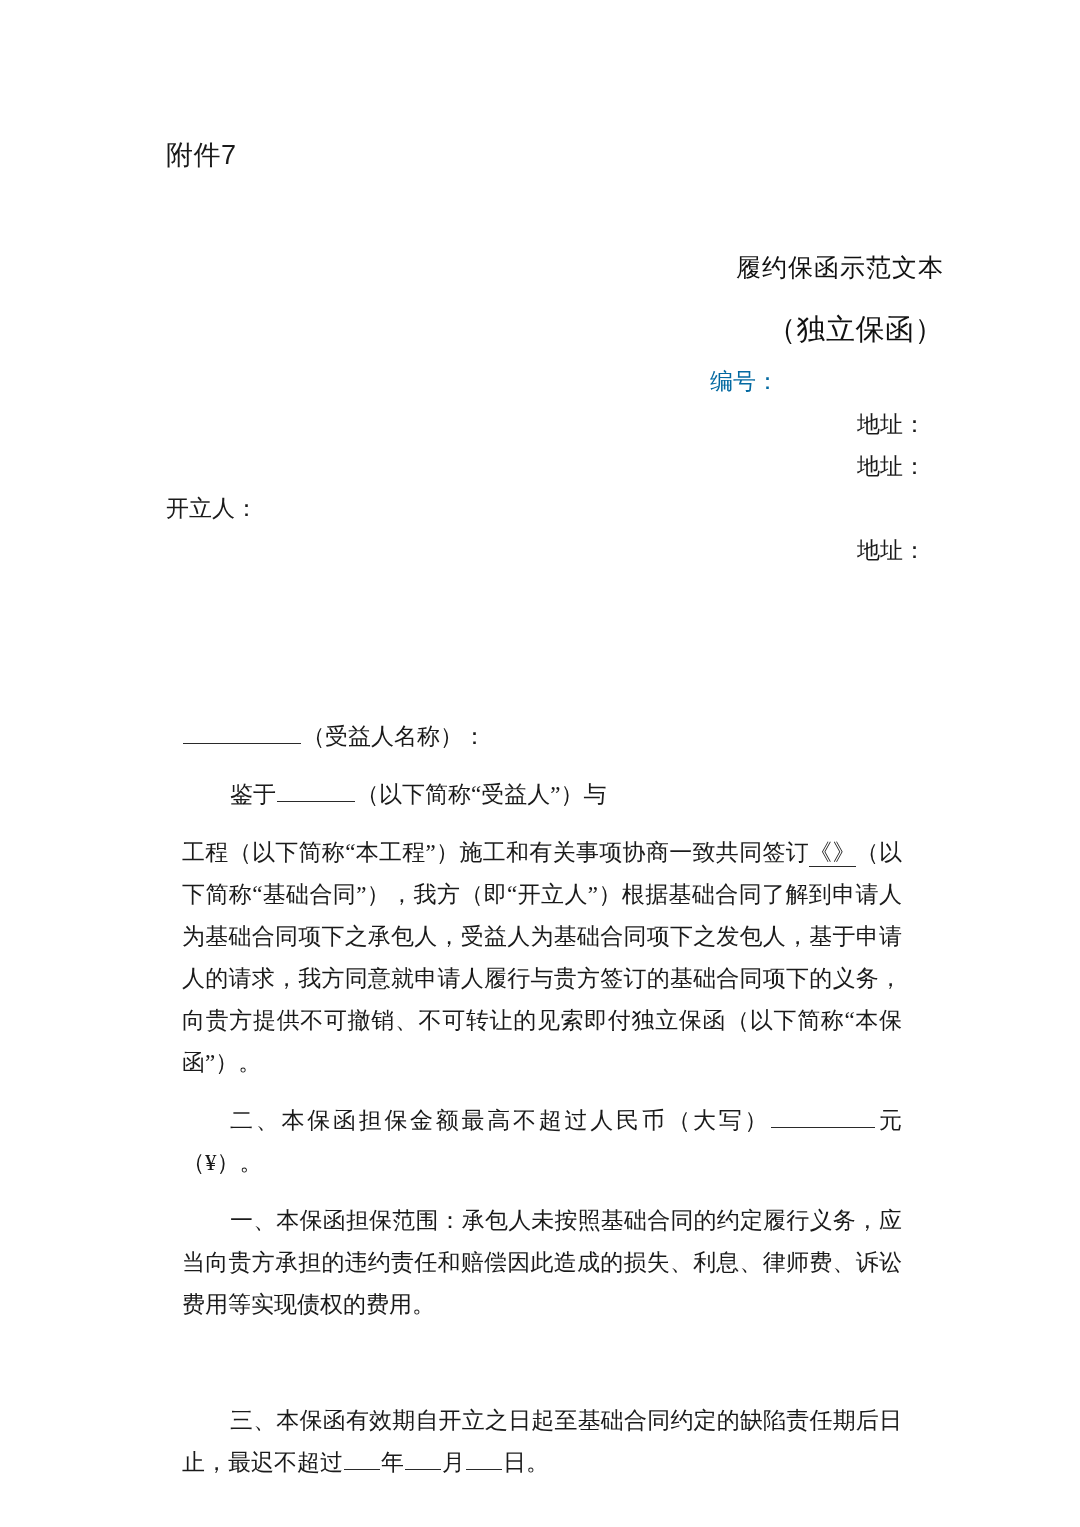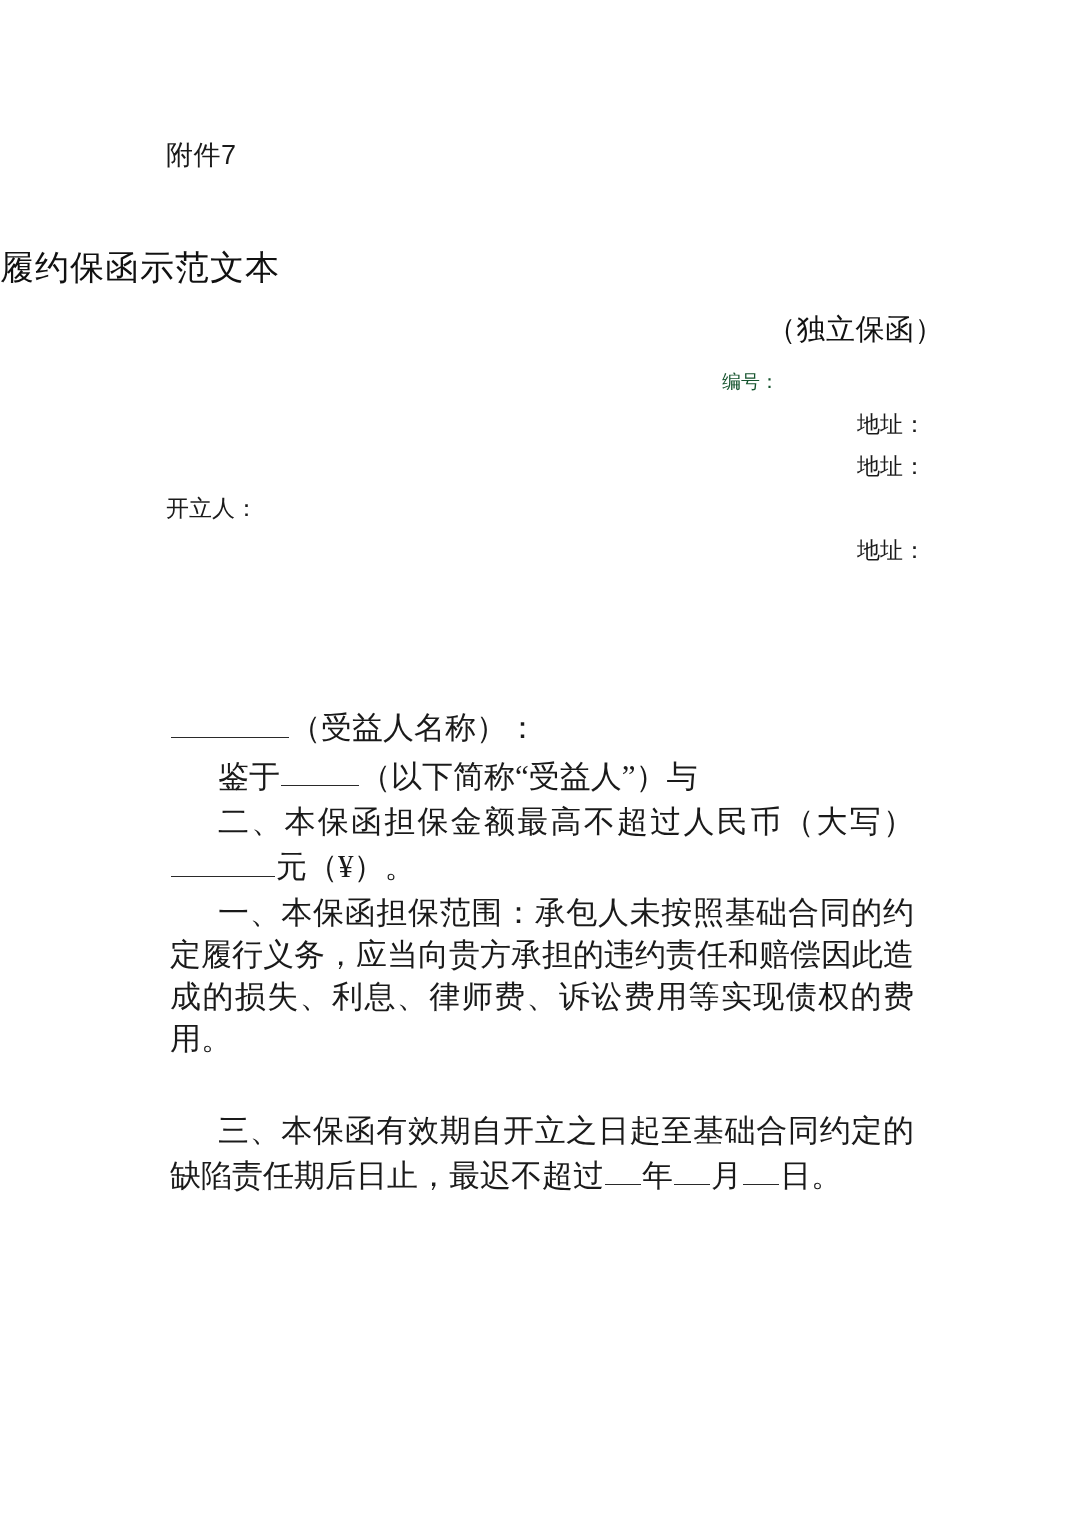--- a/index.html
+++ b/index.html
@@ -35,22 +35,22 @@
     color: #1a1a1a;
     white-space: nowrap;
   }
 
   
   .doc-title {
     position: absolute;
     left: 0;
     right: 0;
     top: 248px;
-    text-align: left;
-    font-size: 34px;
+    text-align: right;
+    font-size: 25px;
     line-height: 40px;
     letter-spacing: 1px;
     color: #111111;
   }
   .doc-subtitle {
     position: absolute;
     left: 0;
     right: 0;
     top: 310px;
     text-align: right;
@@ -60,23 +60,23 @@
     color: #111111;
   }
 
   
   .serial-line {
     position: absolute;
     left: 166px;
     right: 165px;
     top: 366px;
     text-align: right;
-    font-size: 19px;
+    font-size: 23px;
     line-height: 32px;
-    color: #14532d;
+    color: #0369a1;
   }
 
   
   .fields {
     position: absolute;
     left: 166px;
     top: 404px;
     width: 760px;
   }
   .field-row {
@@ -92,26 +92,26 @@
   }
 
   
   .body-block {
     position: absolute;
     left: 166px;
     top: 700px;
     width: 752px;
   }
   .para {
-    font-size: 31px;
+    font-size: 23px;
     line-height: 42px;
     color: #1a1a1a;
     text-align: justify;
     text-justify: inter-ideograph;
-    margin: 4px;
+    margin: 16px;
   }
   .para.indent-2 {
     text-indent: 48px;
   }
   .para.salutation {
     white-space: nowrap;
   }
   .para-gap {
     height: 42px;
   }
@@ -168,20 +168,23 @@
 
     <p class="para salutation">
       <span class="blank blank-xl"></span><span>（受益人名称）：</span>
     </p>
 
     <p class="para indent-2">
       <span>鉴于</span><span class="blank blank-md"></span><span>（以下简称“受益人”）与</span>
     </p>
 
 
+    <p class="para">
+      <span>工程（以下简称“本工程”）施工和有关事项协商一致共同签订</span><span class="u-glyph">《</span><span class="u-glyph">》</span><span>（以下简称“基础合同”），我方（即“开立人”）根据基础合同了解到申请人为基础合同项下之承包人，受益人为基础合同项下之发包人，基于申请人的请求，我方同意就申请人履行与贵方签订的基础合同项下的义务，向贵方提供不可撤销、不可转让的见索即付独立保函（以下简称“本保函”）。</span>
+    </p>
 
     <p class="para indent-2">
       <span>二、</span><span>本保函担保金额最高不超过人民币（大写）</span><span class="blank blank-lg"></span><span>元（¥</span><span>）。</span>
     </p>
 
     <p class="para indent-2">
       <span>一、</span><span>本保函担保范围：承包人未按照基础合同的约定履行义务，应当向贵方承担的违约责任和赔偿因此造成的损失、利息、律师费、诉讼费用等实现债权的费用。</span>
     </p>
 
     <div class="para-gap"></div>

